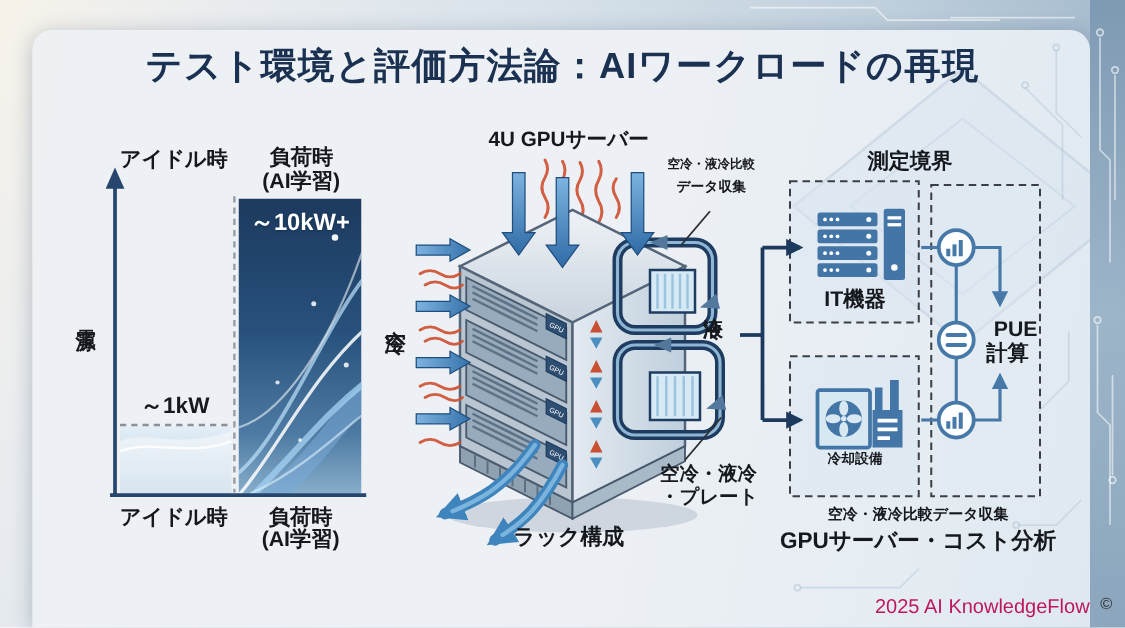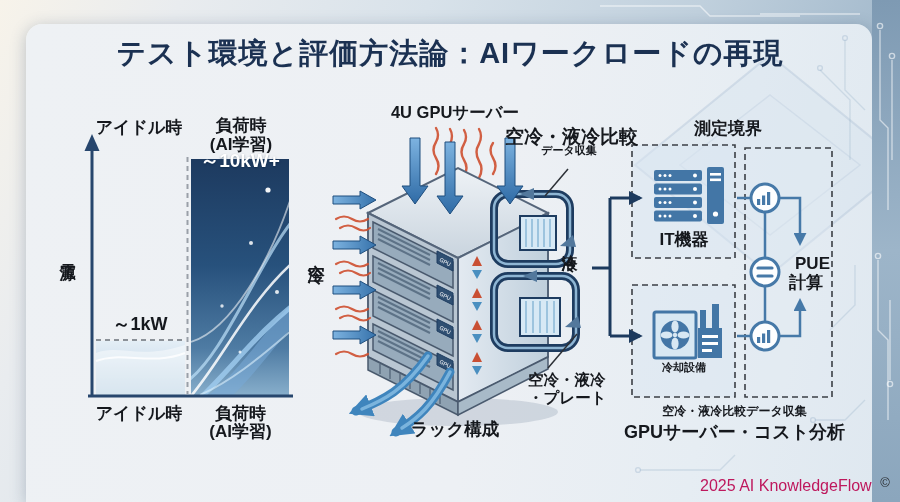--- a/index.html
+++ b/index.html
@@ -393,30 +393,30 @@
         </g>
     </g>
   </g>
 </svg>
 
 <div id="title" class="lbl c" style="left:90px; top:37px; width:720px;">テスト環境と評価方法論：AIワークロードの再現</div>
 
 <div class="lbl chart-top c" style="left:95px; top:118px; width:88px;">アイドル時</div>
 <div class="lbl chart-top c" style="left:196px; top:116px; width:90px;">負荷時</div>
 <div class="lbl chart-top c" style="left:196px; top:135px; width:90px;">(AI学習)</div>
-<div class="lbl b c white-val" style="left:196px; top:150px; width:88px; font-size:19px;">～10kW+</div>
+<div class="lbl b c white-val" style="left:196px; top:168px; width:88px; font-size:19px;">～10kW+</div>
 <div class="lbl b c" style="left:100px; top:314px; width:80px; font-size:18px;">～1kW</div>
 <div class="lbl b vert" style="left:58px; top:250px; font-size:16px;">電源</div>
 <div class="lbl chart-top c" style="left:95px; top:404px; width:88px;">アイドル時</div>
 <div class="lbl chart-top c" style="left:198px; top:404px; width:85px;">負荷時</div>
 <div class="lbl chart-top c" style="left:198px; top:422px; width:85px;">(AI学習)</div>
 
 <div class="lbl b c" style="left:380px; top:103px; width:150px; font-size:16.5px;">4U GPUサーバー</div>
 <div class="lbl b vert" style="left:306px; top:251px; font-size:17px;">空冷</div>
-<div class="lbl b c" style="left:505px; top:126px; width:128px; font-size:19px;">空冷・液冷比較</div>
+<div class="lbl b c" style="left:505px; top:126px; width:128px; font-size:10px;">空冷・液冷比較</div>
 <div class="lbl b c" style="left:505px; top:144px; width:128px; font-size:11px;font-family:Liberation Serif, serif;">データ収集</div>
 <div class="lbl b vert" style="left:560px; top:241px; font-size:16px;">液冷</div>
 <div class="lbl b" style="left:528px; top:371px; font-size:15.5px;">空冷・液冷</div>
 <div class="lbl b" style="left:528px; top:389px; font-size:15.5px;">・プレート</div>
 <div class="lbl b c" style="left:400px; top:419px; width:110px; font-size:17.5px;">ラック構成</div>
 
 <div class="lbl b c" style="left:678px; top:119px; width:100px; font-size:17px;">測定境界</div>
 <div class="lbl b c" style="left:640px; top:230px; width:88px; font-size:17px;">IT機器</div>
 <div class="lbl b c" style="left:640px; top:361px; width:88px; font-size:11px;">冷却設備</div>
 <div class="lbl b c" style="left:782px; top:254px; width:48px; font-size:17px;text-align:right;">PUE</div>

